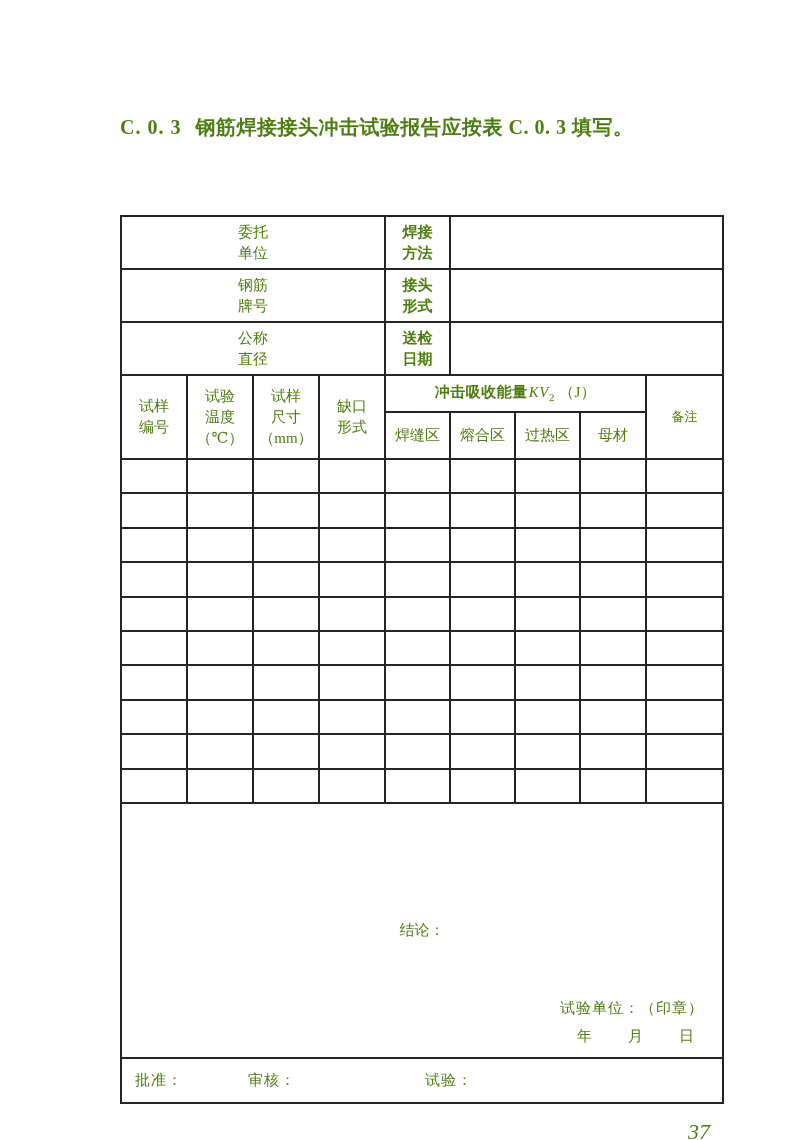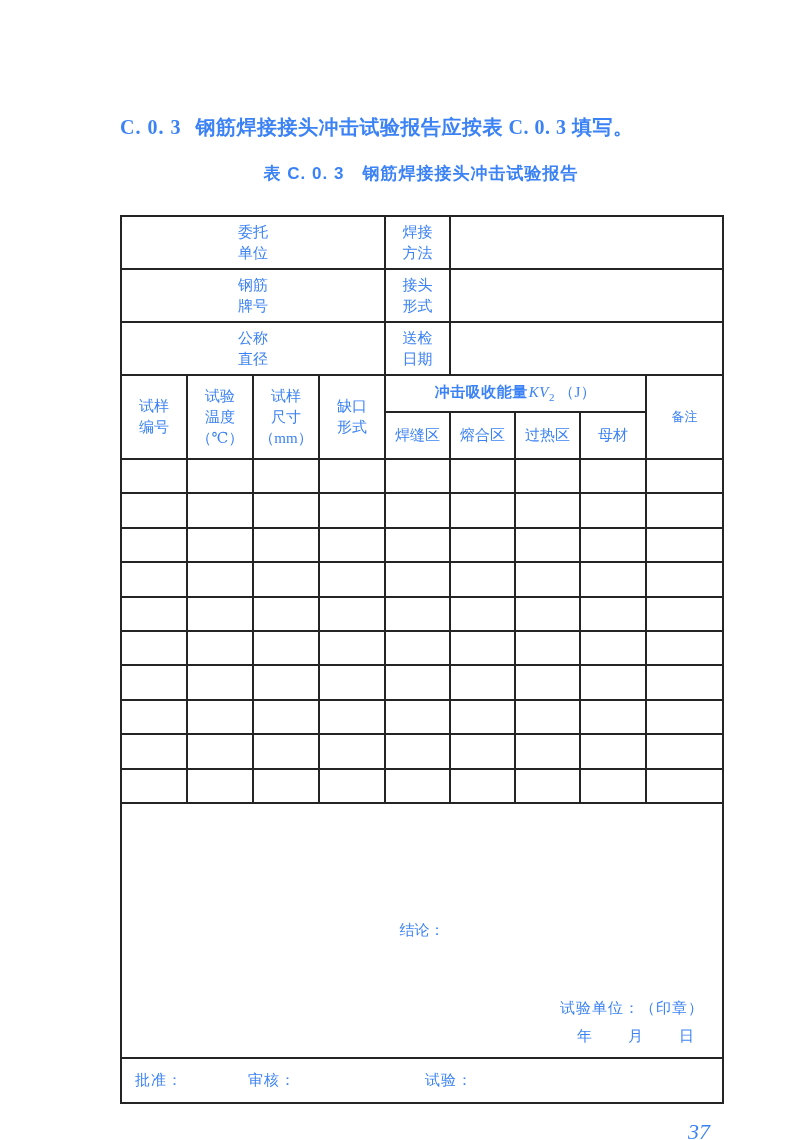--- a/index.html
+++ b/index.html
@@ -1,18 +1,18 @@
 <!DOCTYPE html>
 <html><head>
 <meta charset="utf-8">
 <style>
   html,body { margin:0; padding:0; background:#ffffff; }
   .sheet {
     position:relative; width:800px; height:1140px; background:#ffffff;
-    font-family:"Liberation Serif","DejaVu Serif",serif; color:#3b82f6;
+    font-family:"Liberation Serif","DejaVu Serif",serif; color:#4d7c0f;
     overflow:hidden;
   }
   .heading {
     position:absolute; left:120px; top:114px; width:600px;
     font-size:20px; font-weight:bold; letter-spacing:0.5px; white-space:nowrap;
   }
   .heading .clause-no { margin-right:14px; letter-spacing:1px; }
   .tbl-title {
     position:absolute; left:120px; top:162px; width:602px; text-align:center;
     font-family:"Liberation Sans","DejaVu Sans",sans-serif;
@@ -28,21 +28,21 @@
   table.form {
     position:absolute; left:120px; top:215px; width:602px;
     border-collapse:collapse; table-layout:fixed;
   }
   table.form td {
     border:2px solid #242424; padding:0; text-align:center; vertical-align:middle;
     font-size:15px; line-height:1.4; overflow:hidden;
   }
   td.pre { white-space:pre-line; }
   td.info-a { text-align:left; padding-left:12px; height:51px; }
-  td.info-b { height:51px; }
+  td.info-b { height:51px;font-weight:bold; }
   td.hdr { font-size:14px; line-height:1.45; }
   td.kv2cell {
     height:35px; font-family:"Liberation Sans","DejaVu Sans",sans-serif;
     font-weight:bold; font-size:15px; letter-spacing:0.5px;
   }
   .kvsym { font-family:"Liberation Serif","DejaVu Serif",serif; font-style:italic;
            font-weight:normal; font-size:15px; margin-left:1px; }
   .kvsub { font-family:"Liberation Serif","DejaVu Serif",serif; font-weight:normal;
            font-size:11px; }
   .kvunit { font-family:"Liberation Serif","DejaVu Serif",serif; font-weight:normal;
@@ -66,21 +66,20 @@
 </style>
 </head>
 <body>
 
 <div class="sheet">
 
   <div class="heading">
     <span class="clause-no">C. 0. 3</span><span>钢筋焊接接头冲击试验报告应按表 C. 0. 3 填写。</span>
   </div>
 
-  <div class="tbl-title">表 C. 0. 3　钢筋焊接接头冲击试验报告</div>
 
 
   <table class="form">
     <colgroup>
       <col style="width:66px">
         <col style="width:66px">
         <col style="width:66px">
       <col style="width:66px">
         <col style="width:65px">
         <col style="width:65px">

